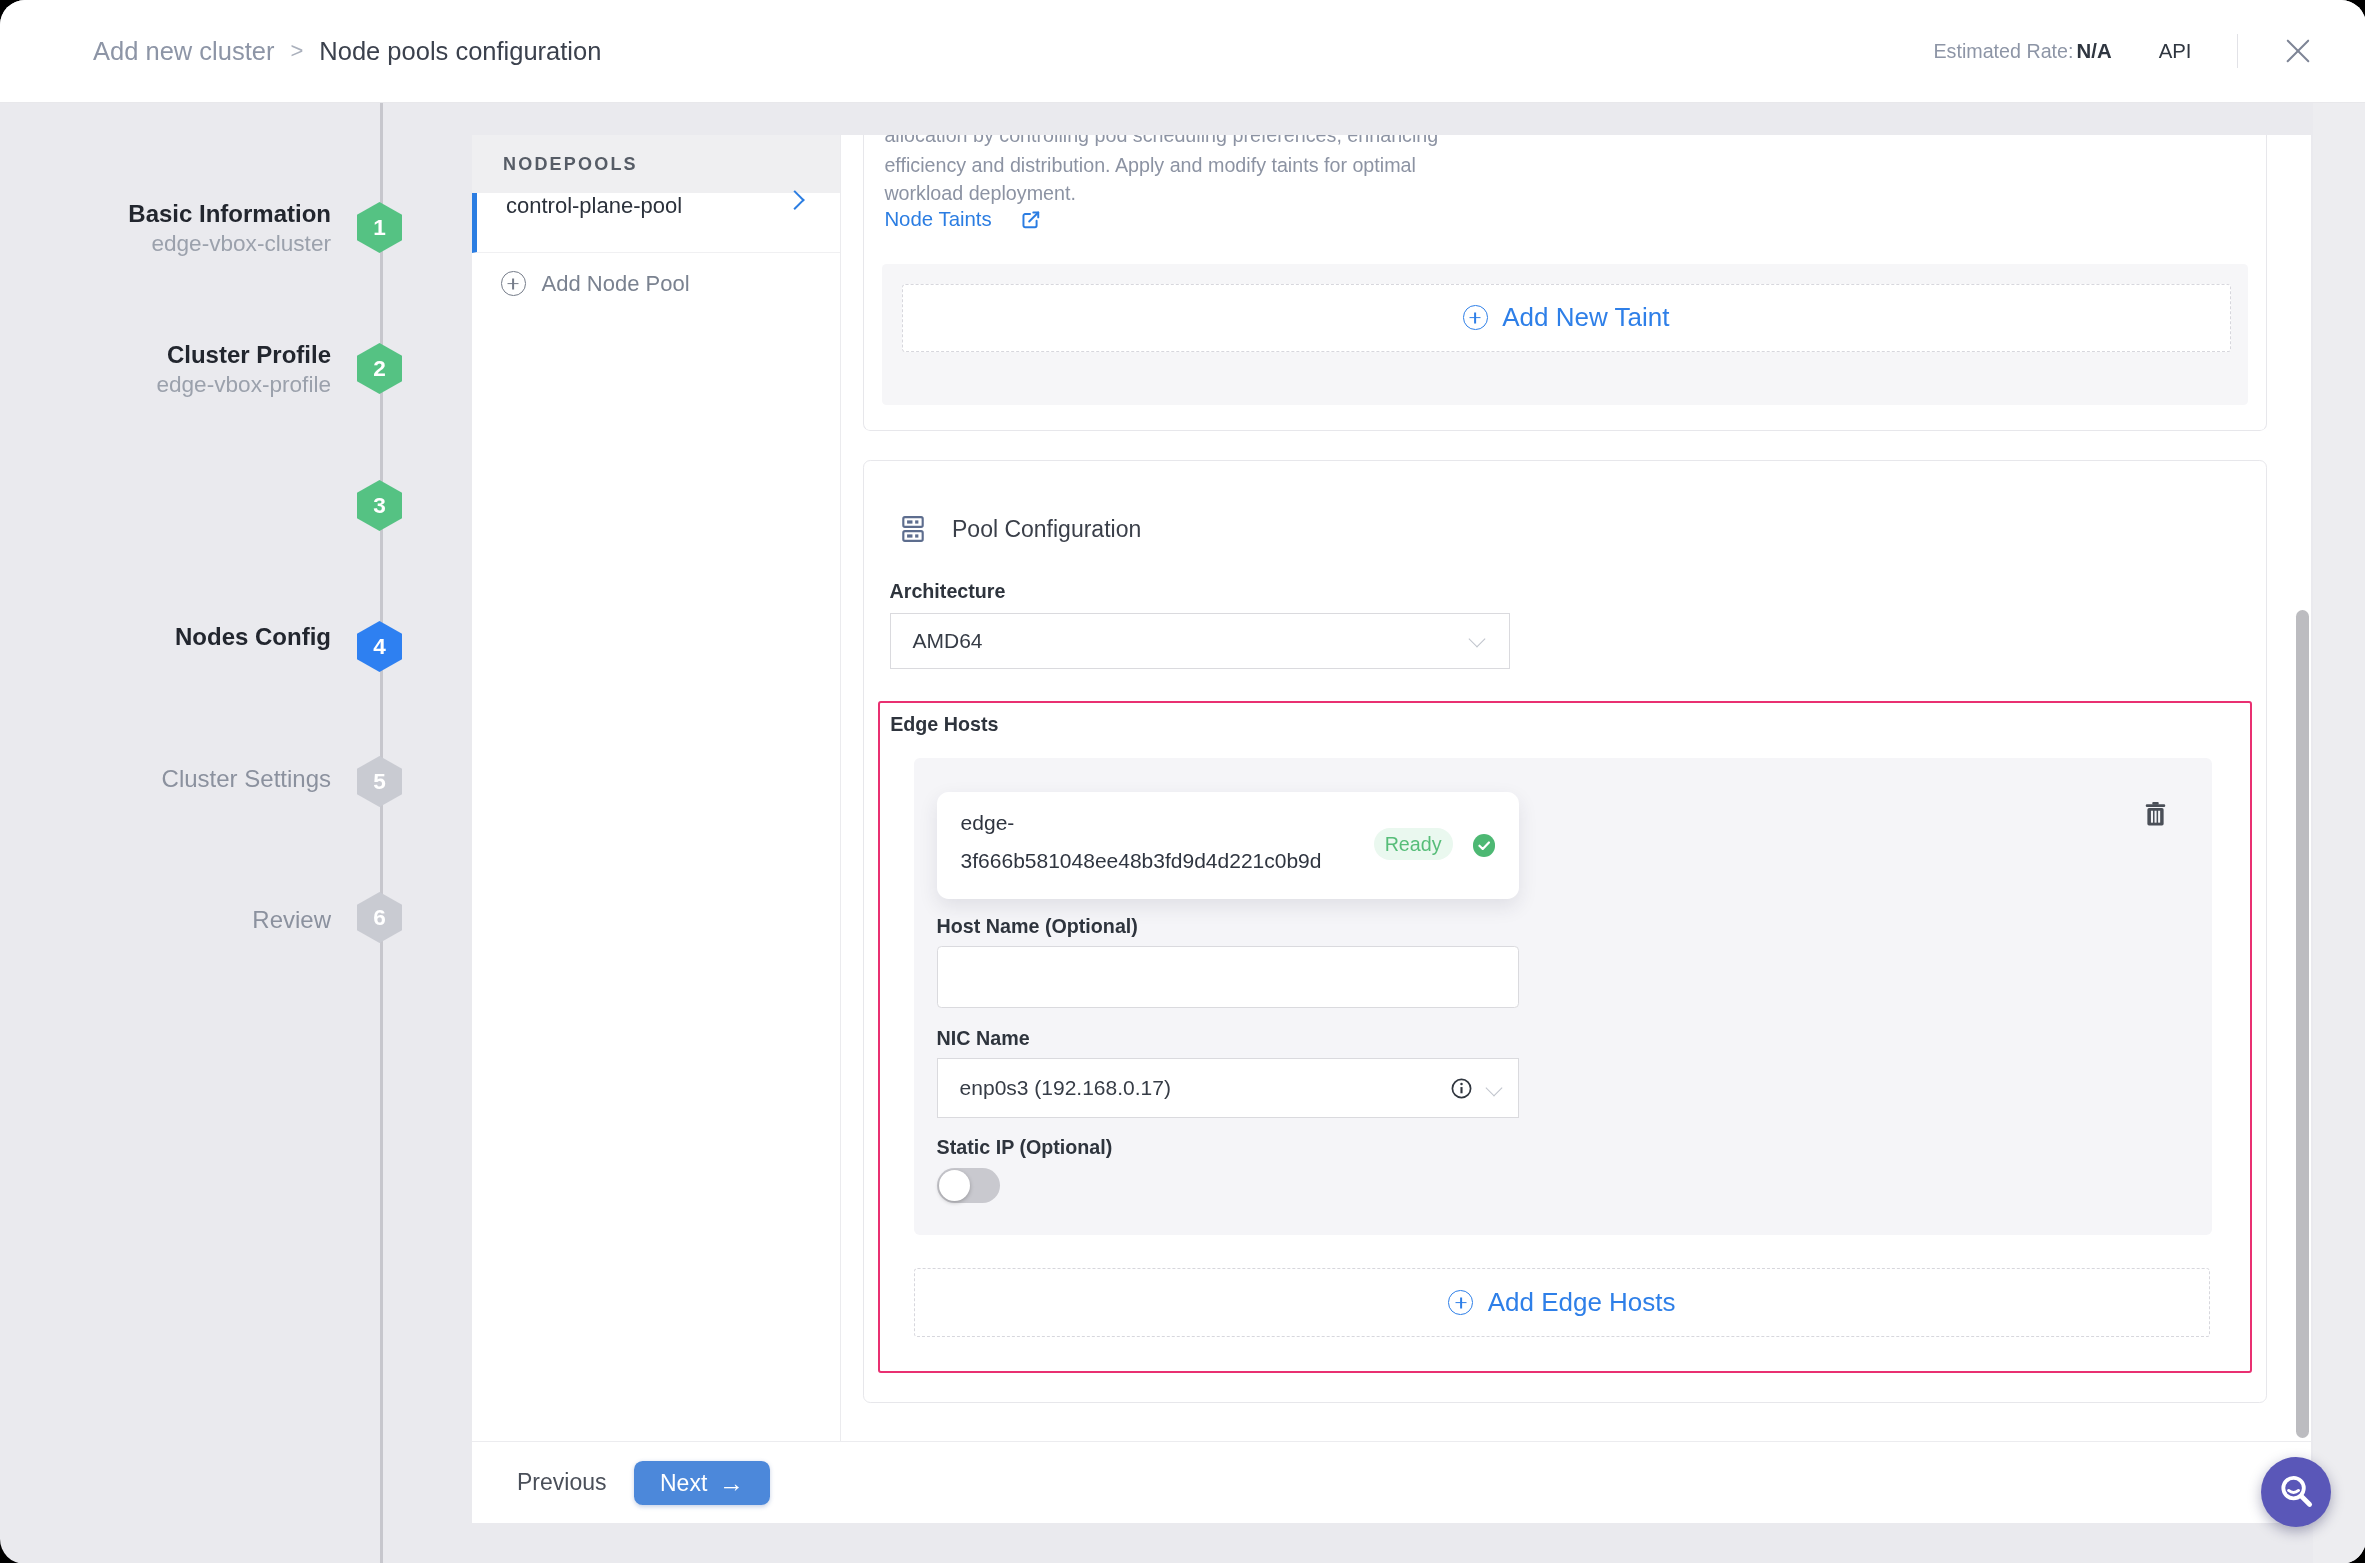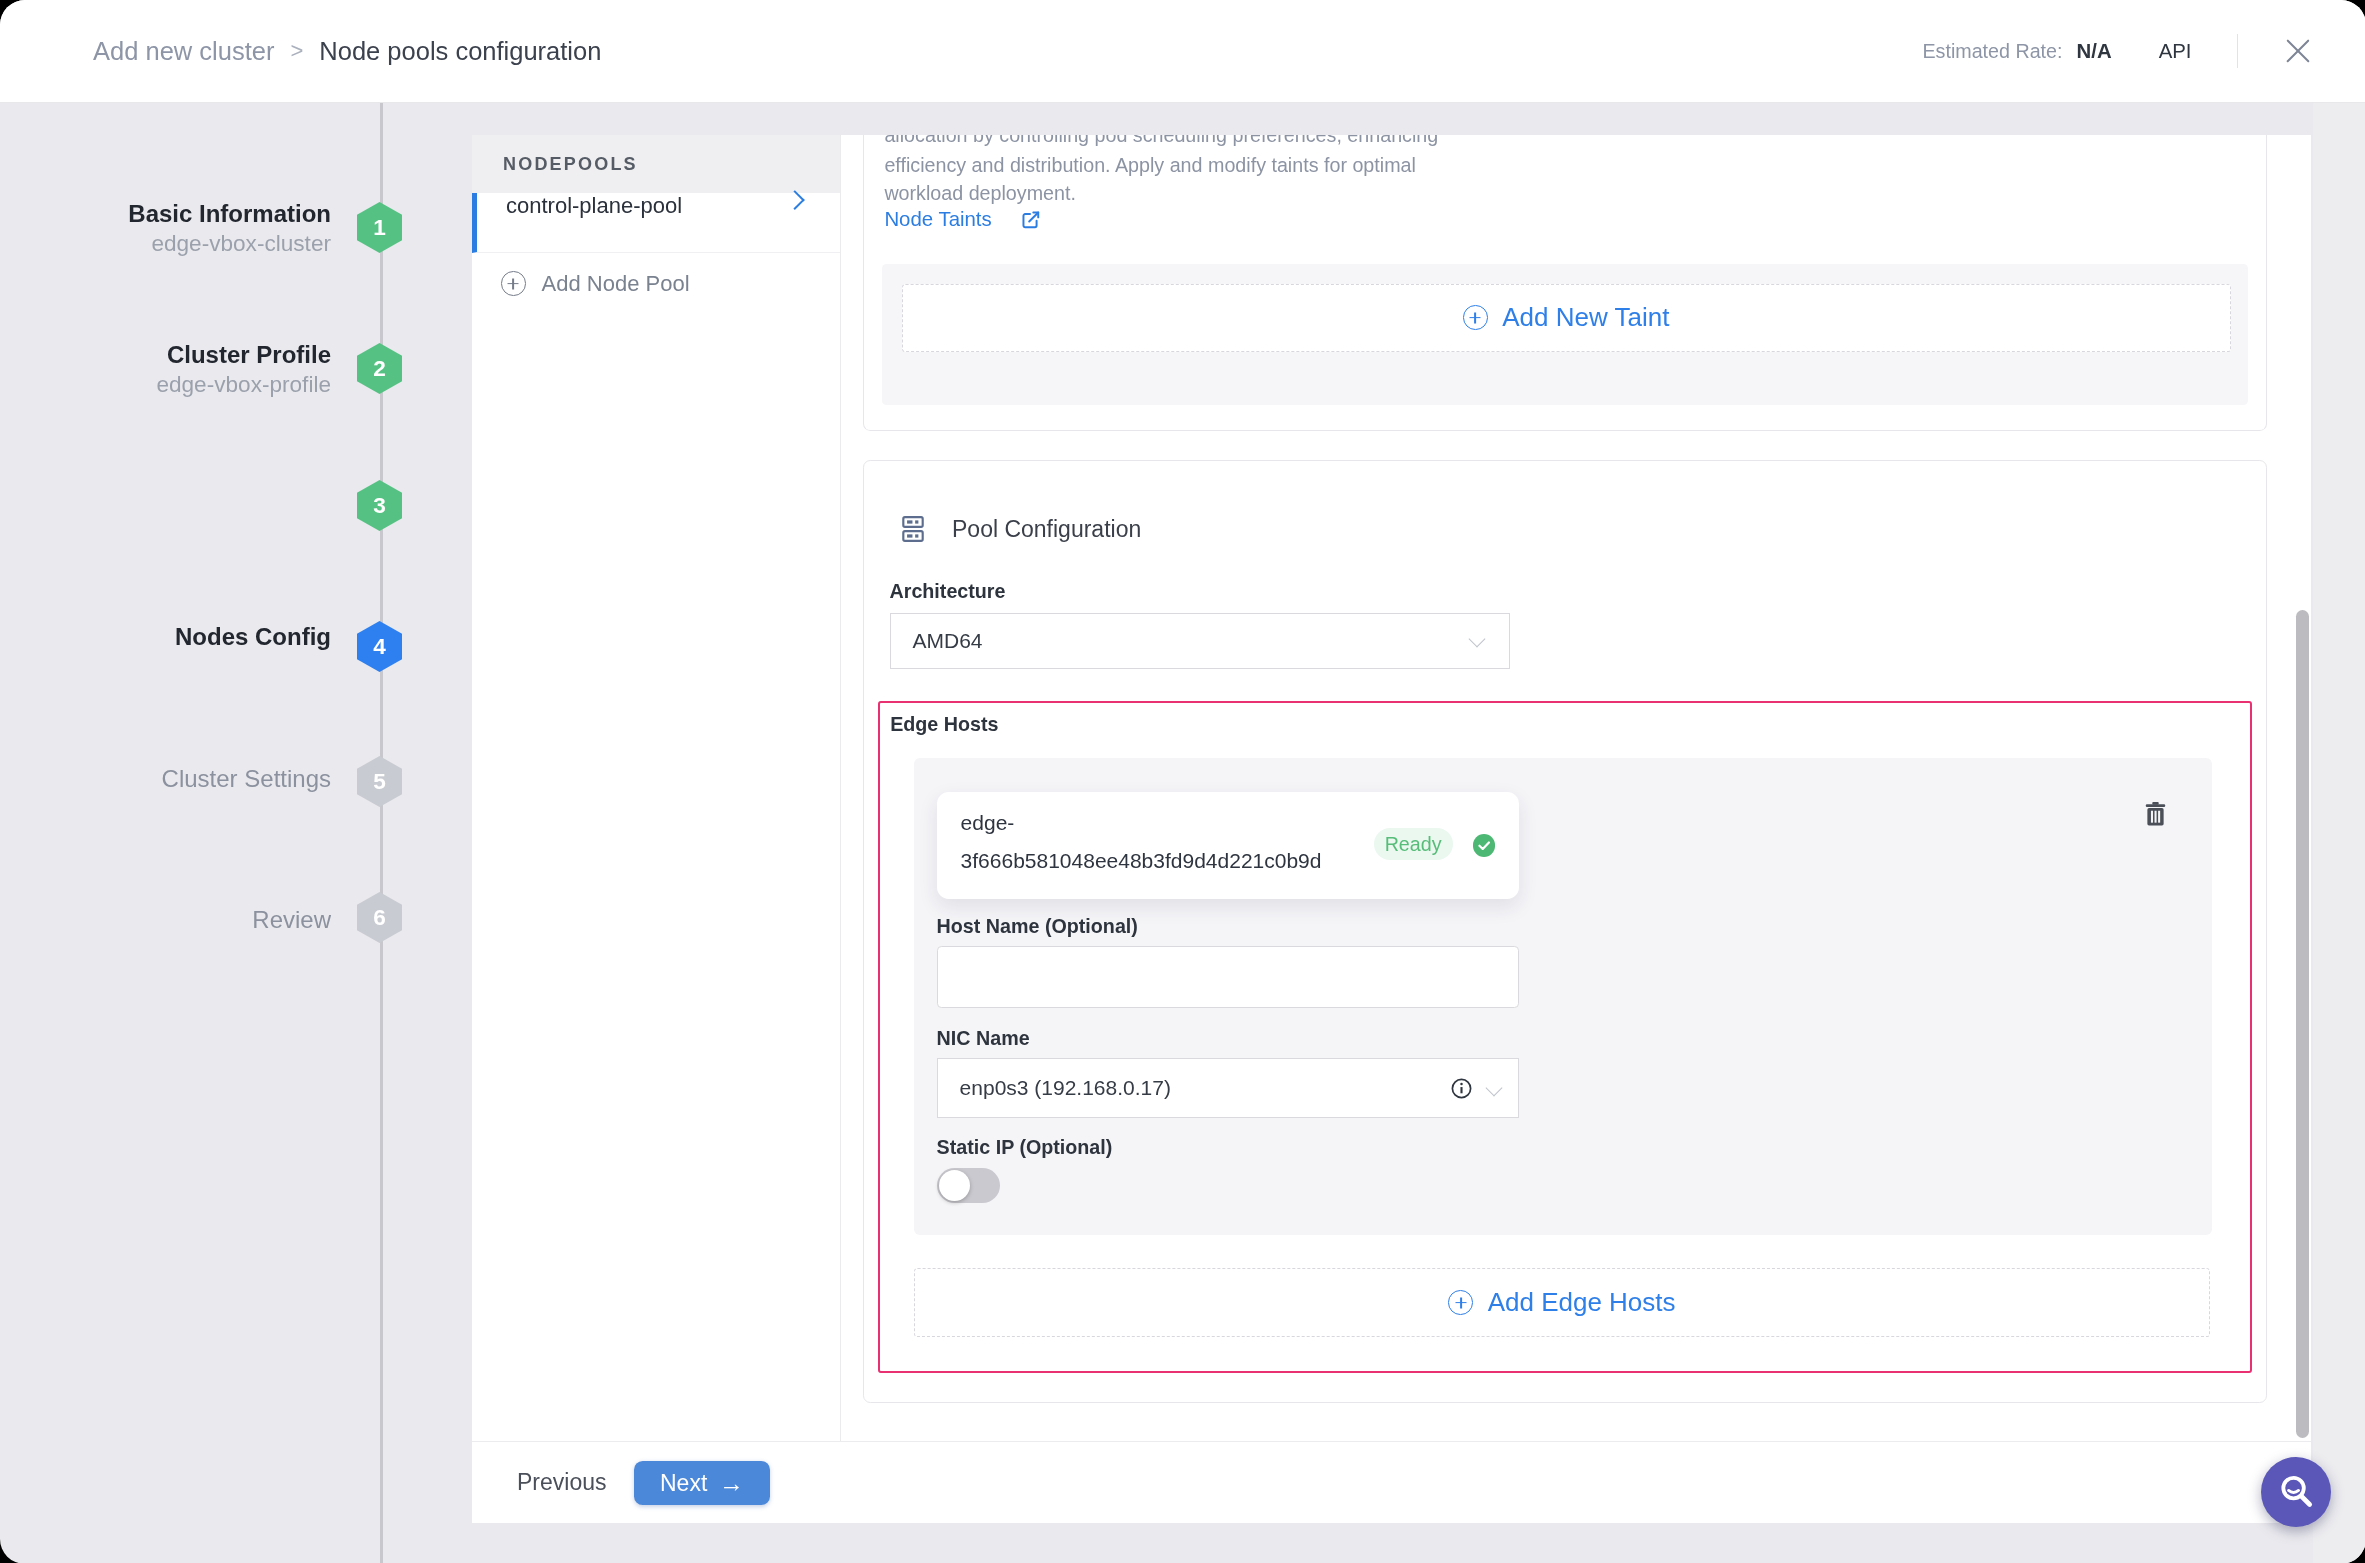--- a/index.html
+++ b/index.html
@@ -12,21 +12,21 @@
   .abs{position:absolute;}
 
   
   #header{left:0;top:0;width:2366px;height:102px;background:#fff;border-bottom:1.5px solid #e8e8eb;z-index:30;}
   #breadcrumb{left:93px;top:0;height:102px;display:flex;align-items:center;gap:16px;font-size:25.5px;font-weight:500;}
   .bc-parent{color:#8d95a6;}
   .bc-sep{color:#aab0bc;font-size:22px;}
   .bc-current{color:#3b414d;}
   #header-right{right:54px;top:0;height:102px;display:flex;align-items:center;}
   .rate-label{color:#8d95a6;font-size:19.7px;}
-  .rate-value{color:#2f3640;font-size:20.4px;font-weight:600;margin-left:14px;}
+  .rate-value{color:#2f3640;font-size:20.4px;font-weight:600;margin-left:3px;}
   .api-label{color:#2f3640;font-size:20.4px;font-weight:500;margin-left:47px;}
   .hdr-divider{width:1.5px;height:34px;background:#e2e2e7;margin:0 45px;}
   .xicon{position:relative;width:29px;height:29px;cursor:pointer;}
   .xicon::before,.xicon::after{content:"";position:absolute;left:50%;top:50%;width:31px;height:2.2px;background:#7e8596;border-radius:1.5px;}
   .xicon::before{transform:translate(-50%,-50%) rotate(45deg);}
   .xicon::after{transform:translate(-50%,-50%) rotate(-45deg);}
 
   
   #stepline{left:380px;top:102px;width:2.9px;height:1462px;background:#c7c7cd;z-index:1;}
   .step-text{left:29px;width:302px;text-align:right;z-index:2;}

